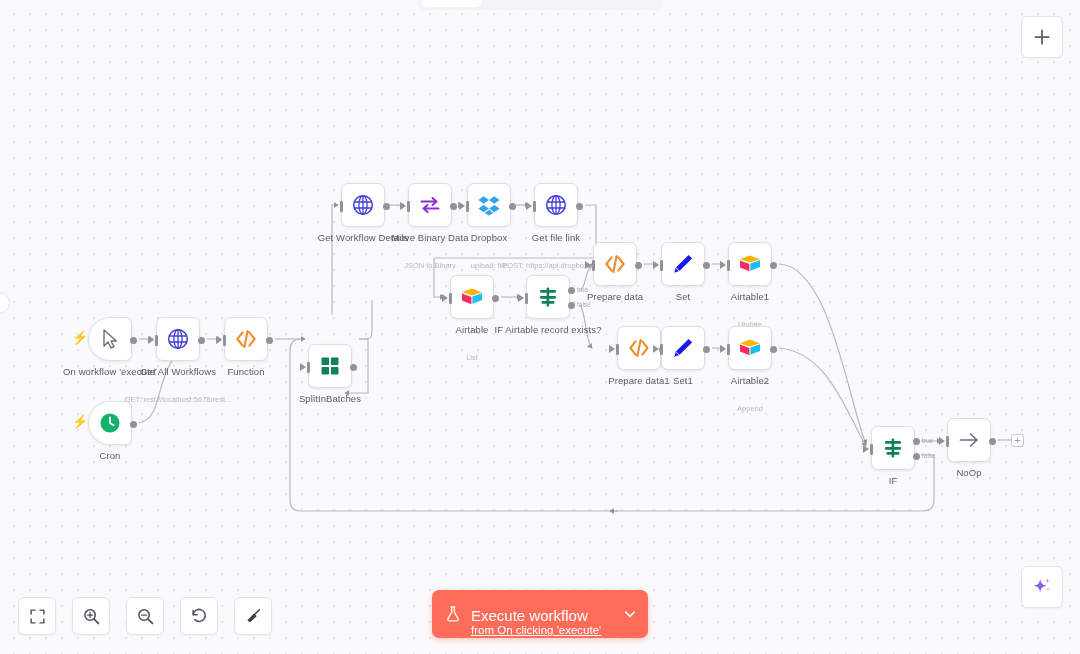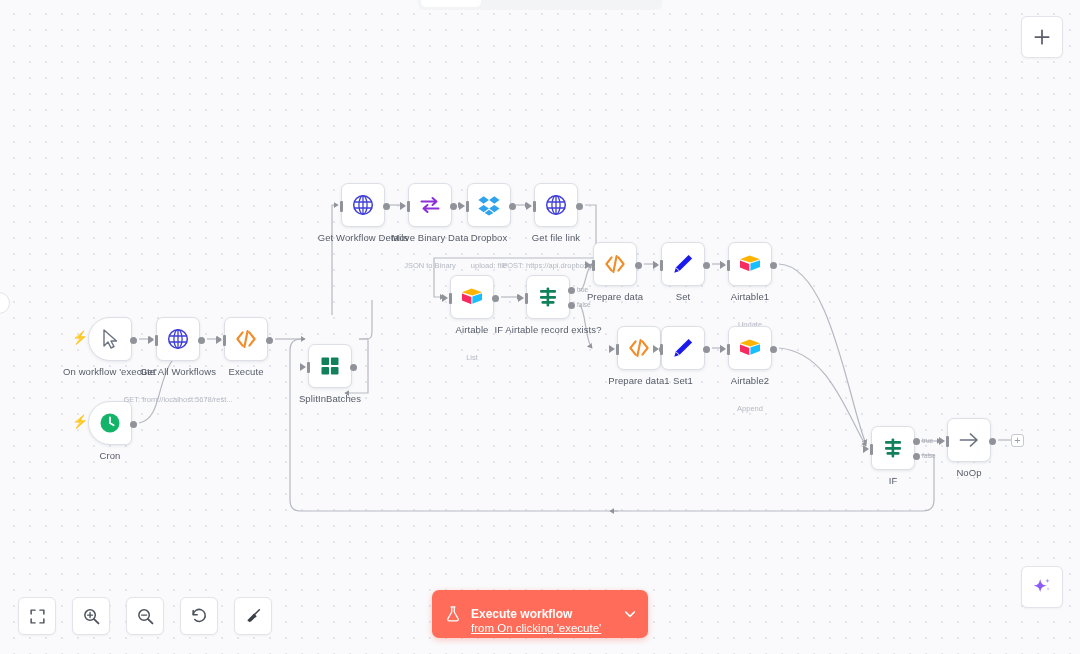--- a/index.html
+++ b/index.html
@@ -145,21 +145,21 @@
     background: #ff6d5a;
     border-radius: 7px;
     display: flex; align-items: center;
     padding: 0 10px 0 12px;
     color: #ffffff;
     cursor: pointer;
     box-shadow: 0 2px 6px rgba(255,109,90,.35);
   }
   #execute-workflow-button .flask { margin-right: 9px; flex: 0 0 auto; }
   .exec-text { display: flex; flex-direction: column; line-height: 1.15; flex: 1 1 auto; }
-  .exec-main { font-size: 12px; font-weight: 700; margin-top: 16px; }
+  .exec-main { font-size: 15px; font-weight: 400; margin-top: 16px; }
   .exec-sub { font-size: 11.5px; font-weight: 400; text-decoration: underline; }
 
   
   #canvas-edge-handle {
     position: absolute;
     left: -12px; top: 292px;
     width: 22px; height: 22px;
     border: 1px solid #e2e4ea;
     border-radius: 50%;
     background: #fff;
@@ -250,31 +250,31 @@
   <div class="node" style="left:156px;top:317px;">
     <svg class="glyph" viewBox="0 0 24 24">
       <circle cx="12" cy="12" r="9.3" fill="none" stroke="#3f3fd8" stroke-width="1.5"></circle>
       <ellipse cx="12" cy="12" rx="4.1" ry="9.3" fill="none" stroke="#3f3fd8" stroke-width="1.3"></ellipse>
       <path d="M2.9 9 H21.1 M2.9 15 H21.1 M12 2.7 V21.3" stroke="#3f3fd8" stroke-width="1.3"></path>
     </svg>
     <div class="inbar" style="left:-2px;top:16.5px;"></div>
     <div class="inarrow" style="left:-9px;top:17.5px;"></div>
     <div class="dot" style="left:41px;top:18.5px;"></div>
     <div class="nlabel">Get All Workflows</div>
-    <div class="nsub">GET: from://localhost:5678/rest...</div>
+    <div class="nsub">GET: rest://localhost:5678/rest...</div>
   </div>
 
   <div class="node" style="left:224px;top:317px;">
     <svg class="glyph" viewBox="0 0 24 24">
       <path d="M8.6 5.4 L3.4 12 L8.6 18.6 M15.4 5.4 L20.6 12 L15.4 18.6 M13.6 4 L10.4 20" fill="none" stroke="#f28c28" stroke-width="2.1" stroke-linecap="round" stroke-linejoin="round"></path>
     </svg>
     <div class="inbar" style="left:-2px;top:16.5px;"></div>
     <div class="inarrow" style="left:-9px;top:17.5px;"></div>
     <div class="dot" style="left:41px;top:18.5px;"></div>
-    <div class="nlabel">Execute</div>
+    <div class="nlabel">Function</div>
   </div>
 
   <div class="node" style="left:308px;top:317px;margin-top:27px;">
     <svg class="glyph" viewBox="0 0 24 24">
       <rect x="3.5" y="3.5" width="7.6" height="7.6" rx="1" fill="#12805a"></rect>
       <rect x="12.9" y="3.5" width="7.6" height="7.6" rx="1" fill="#12805a"></rect>
       <rect x="3.5" y="12.9" width="7.6" height="7.6" rx="1" fill="#12805a"></rect>
       <rect x="12.9" y="12.9" width="7.6" height="7.6" rx="1" fill="#12805a"></rect>
     </svg>
     <div class="inbar" style="left:-2px;top:16.5px;"></div>

